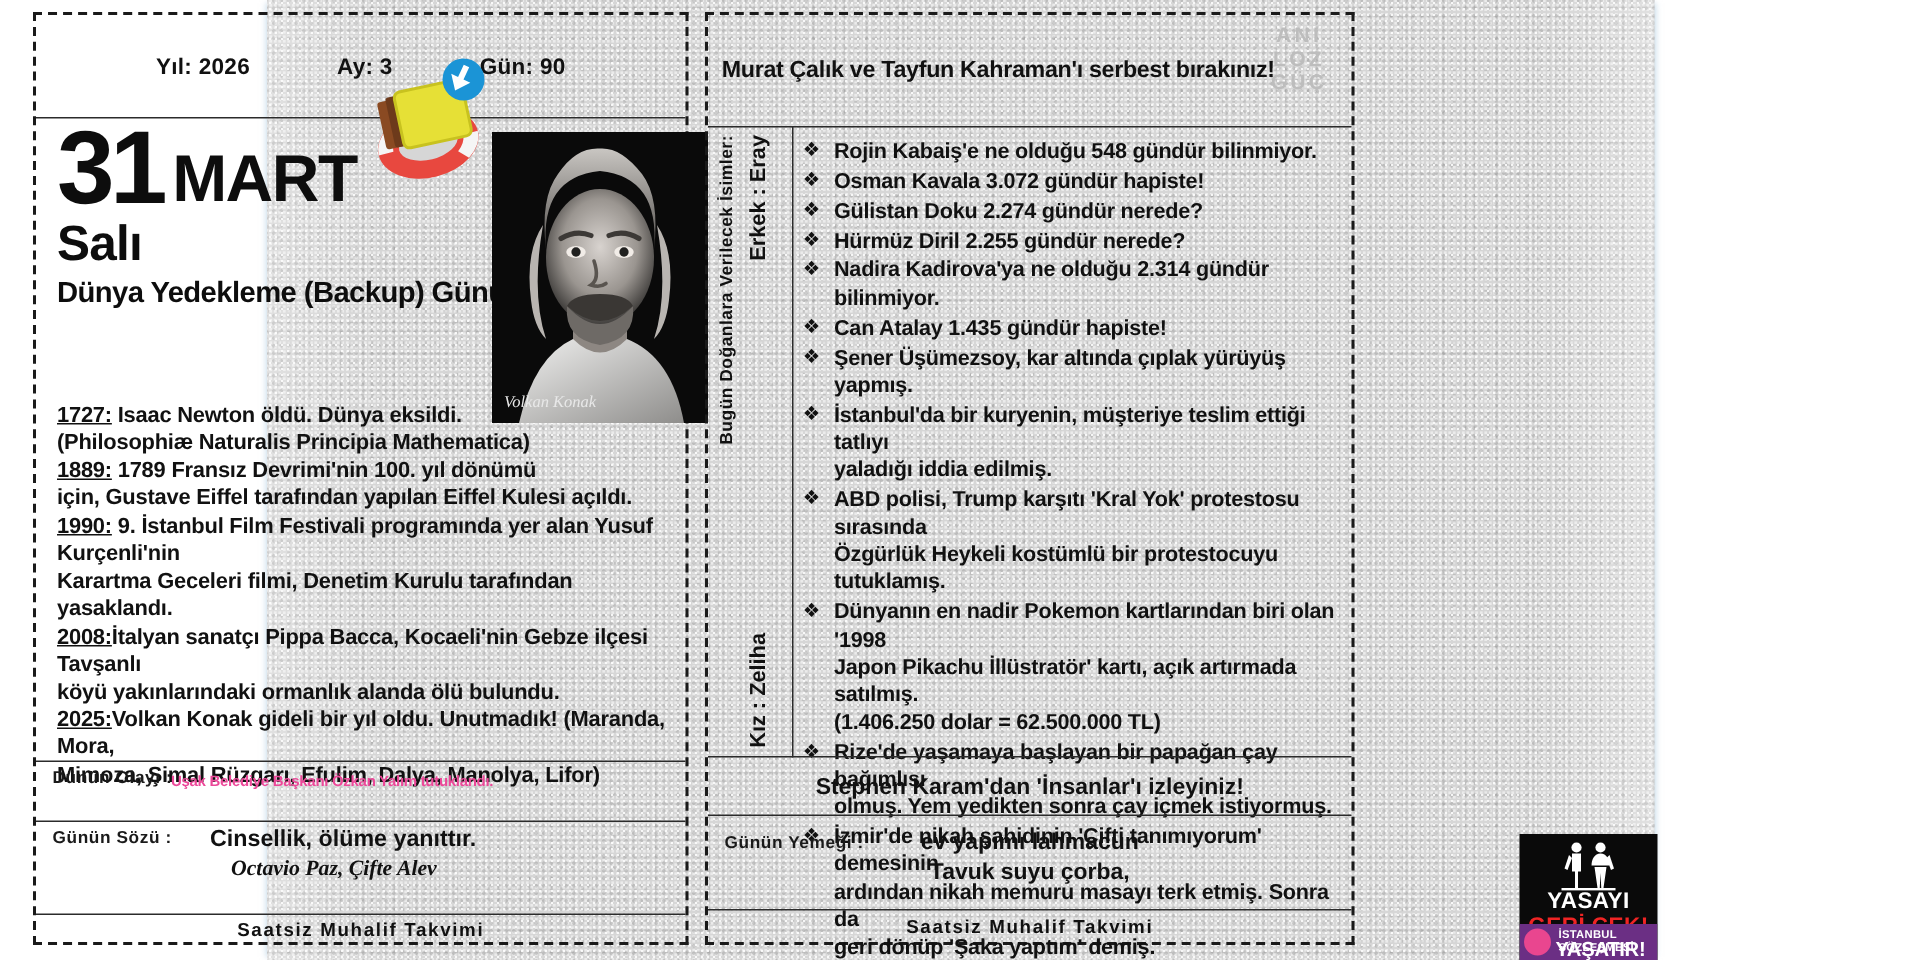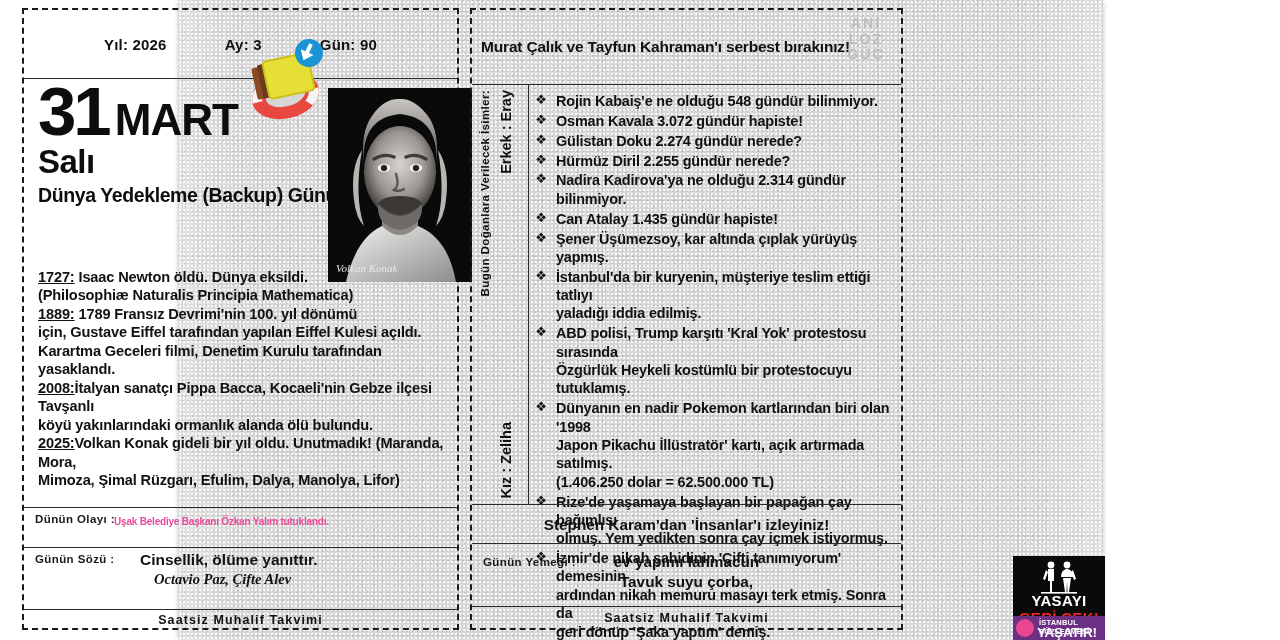--- a/index.html
+++ b/index.html
@@ -178,20 +178,21 @@
         <path d="M0 0 h144 v194 h-144 z" fill="none"></path>
       </svg>
       <span id="portrait-caption">Volkan Konak</span>
     </div>
 
     <div id="events">
         <div class="ev"><span class="yr">1727:</span><span> Isaac Newton öldü. Dünya eksildi.</span></div>
         <div class="ev"><span>(Philosophiæ Naturalis Principia Mathematica)</span></div>
         <div class="ev"><span class="yr">1889:</span><span> 1789 Fransız Devrimi'nin 100. yıl dönümü</span></div>
         <div class="ev"><span>için, Gustave Eiffel tarafından yapılan Eiffel Kulesi açıldı.</span></div>
+        <div class="ev"><span class="yr">1990:</span><span> 9. İstanbul Film Festivali programında yer alan Yusuf Kurçenli'nin</span></div>
         <div class="ev"><span>Karartma Geceleri  filmi, Denetim Kurulu tarafından yasaklandı.</span></div>
         <div class="ev"><span class="yr">2008:</span><span>İtalyan sanatçı Pippa Bacca, Kocaeli'nin Gebze ilçesi Tavşanlı</span></div>
         <div class="ev"><span>köyü yakınlarındaki ormanlık alanda ölü bulundu.</span></div>
         <div class="ev"><span class="yr">2025:</span><span>Volkan Konak gideli bir yıl oldu. Unutmadık! (Maranda, Mora,</span></div>
         <div class="ev"><span>Mimoza, Şimal Rüzgarı, Efulim, Dalya, Manolya, Lifor)</span></div>
       </div>
 
     <div class="hline" style="top:497px;"></div>
     <div id="row-dunun">
       <span class="rlabel">Dünün Olayı :</span>

